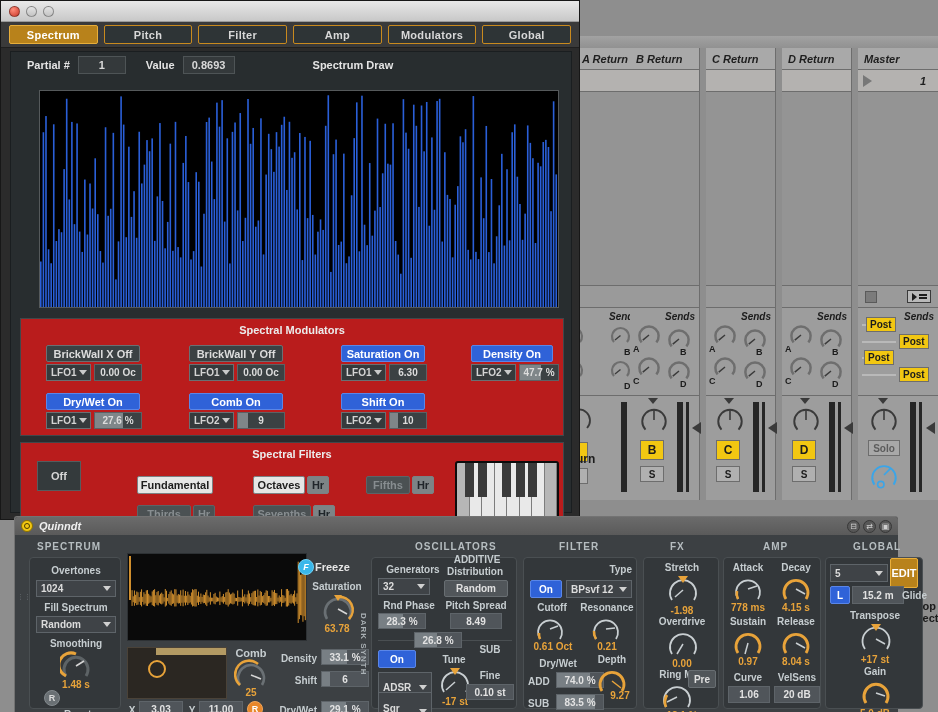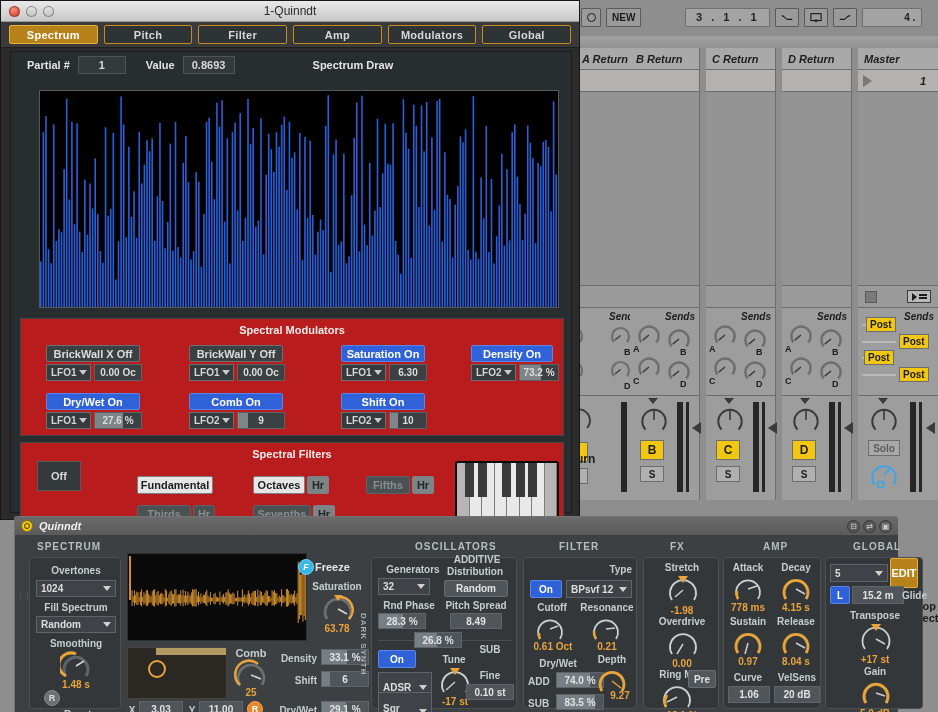--- a/index.html
+++ b/index.html
@@ -182,44 +182,20 @@
   .xybar { position:absolute; height:7px; background:#b39a63; }
   .xycirc { position:absolute; width:18px; height:18px; border-radius:50%;
      border:2px solid #e8a33a; }
   .dotgrip { position:absolute; width:4px; color:#6f7579; font-size:7px; line-height:3px; }
 </style>
 </head>
 <body>
 
 <div id="ableton">
 
-  <div class="transport">
-    <div class="tp-btn tp-circle">
-      <div class="ring"></div>
-    </div>
-    <div class="tp-btn">NEW</div>
-    <div class="tp-btn tp-pos">3 . 1 . 1</div>
-    <div class="tp-btn tp-icn">
-      <svg width="16" height="9" viewBox="0 0 16 9">
-          <path d="M1 2 C5 2, 5 7, 9 7 L15 7" stroke="#1c1c1c" stroke-width="1.4" fill="none"></path>
-        </svg>
-    </div>
-    <div class="tp-btn tp-icn">
-      <svg width="14" height="11" viewBox="0 0 14 11">
-          <rect x="1" y="1" width="12" height="8" stroke="#1c1c1c" fill="none" stroke-width="1.3"></rect>
-          <path d="M7 9 l0 2 M5 10 l2 -2 l2 2" stroke="#1c1c1c" stroke-width="1.2" fill="none"></path>
-        </svg>
-    </div>
-    <div class="tp-btn tp-icn">
-      <svg width="16" height="9" viewBox="0 0 16 9">
-          <path d="M1 7 L6 7 C10 7, 10 2, 15 2" stroke="#1c1c1c" stroke-width="1.4" fill="none"></path>
-        </svg>
-    </div>
-    <div class="tp-btn tp-last">4 .</div>
-  </div>
 
   <div class="mixer-head"></div>
 
   <div class="trackstrip" style="left:576px;">
     <div class="track-title">A Return</div>
     <div class="slot-row"></div>
     <div class="slot-big"></div>
     <div class="slot-stop"></div>
     <div class="sends-area">
       <div class="sends-label">Sends</div>
@@ -467,21 +443,20 @@
   <div style="position:absolute;left:894px;top:586px;width:8px;height:38px;background:#2b2b2b;border-left:2px solid #8e8e8e;border-right:2px solid #8e8e8e;"></div>
 </div>
 
 <div id="vst">
   <div class="vst-title">
     <div class="tl-dots">
       <div class="dot r"></div>
       <div class="dot g"></div>
       <div class="dot g"></div>
     </div>
-    <div class="t">1-Quinndt</div>
   </div>
 
   <div class="vst-tabs">
     <div class="tab on">Spectrum</div>
     <div class="tab">Pitch</div>
     <div class="tab">Filter</div>
     <div class="tab">Amp</div>
     <div class="tab">Modulators</div>
     <div class="tab">Global</div>
   </div>
@@ -731,21 +706,21 @@
           <span>6.30</span>
         </div>
 
       <div class="modbtn on" style="left:450px;top:26px;width:82px;">Density On</div>
       <div class="lfosel" style="left:450px;top:45px;">
           <span>LFO2</span>
           <i class="car"></i>
         </div>
       <div class="modval" style="left:498px;top:45px;width:40px;">
           <i class="fill" style="width:55%;"></i>
-          <span>73.2 %</span>
+          <span>47.7 %</span>
         </div>
 
       <div class="modbtn on" style="left:25px;top:74px;width:94px;">Dry/Wet On</div>
       <div class="lfosel" style="left:25px;top:93px;">
           <span>LFO1</span>
           <i class="car"></i>
         </div>
       <div class="modval" style="left:73px;top:93px;width:48px;">
           <i class="fill" style="width:60%;"></i>
           <span>27.6 %</span>

